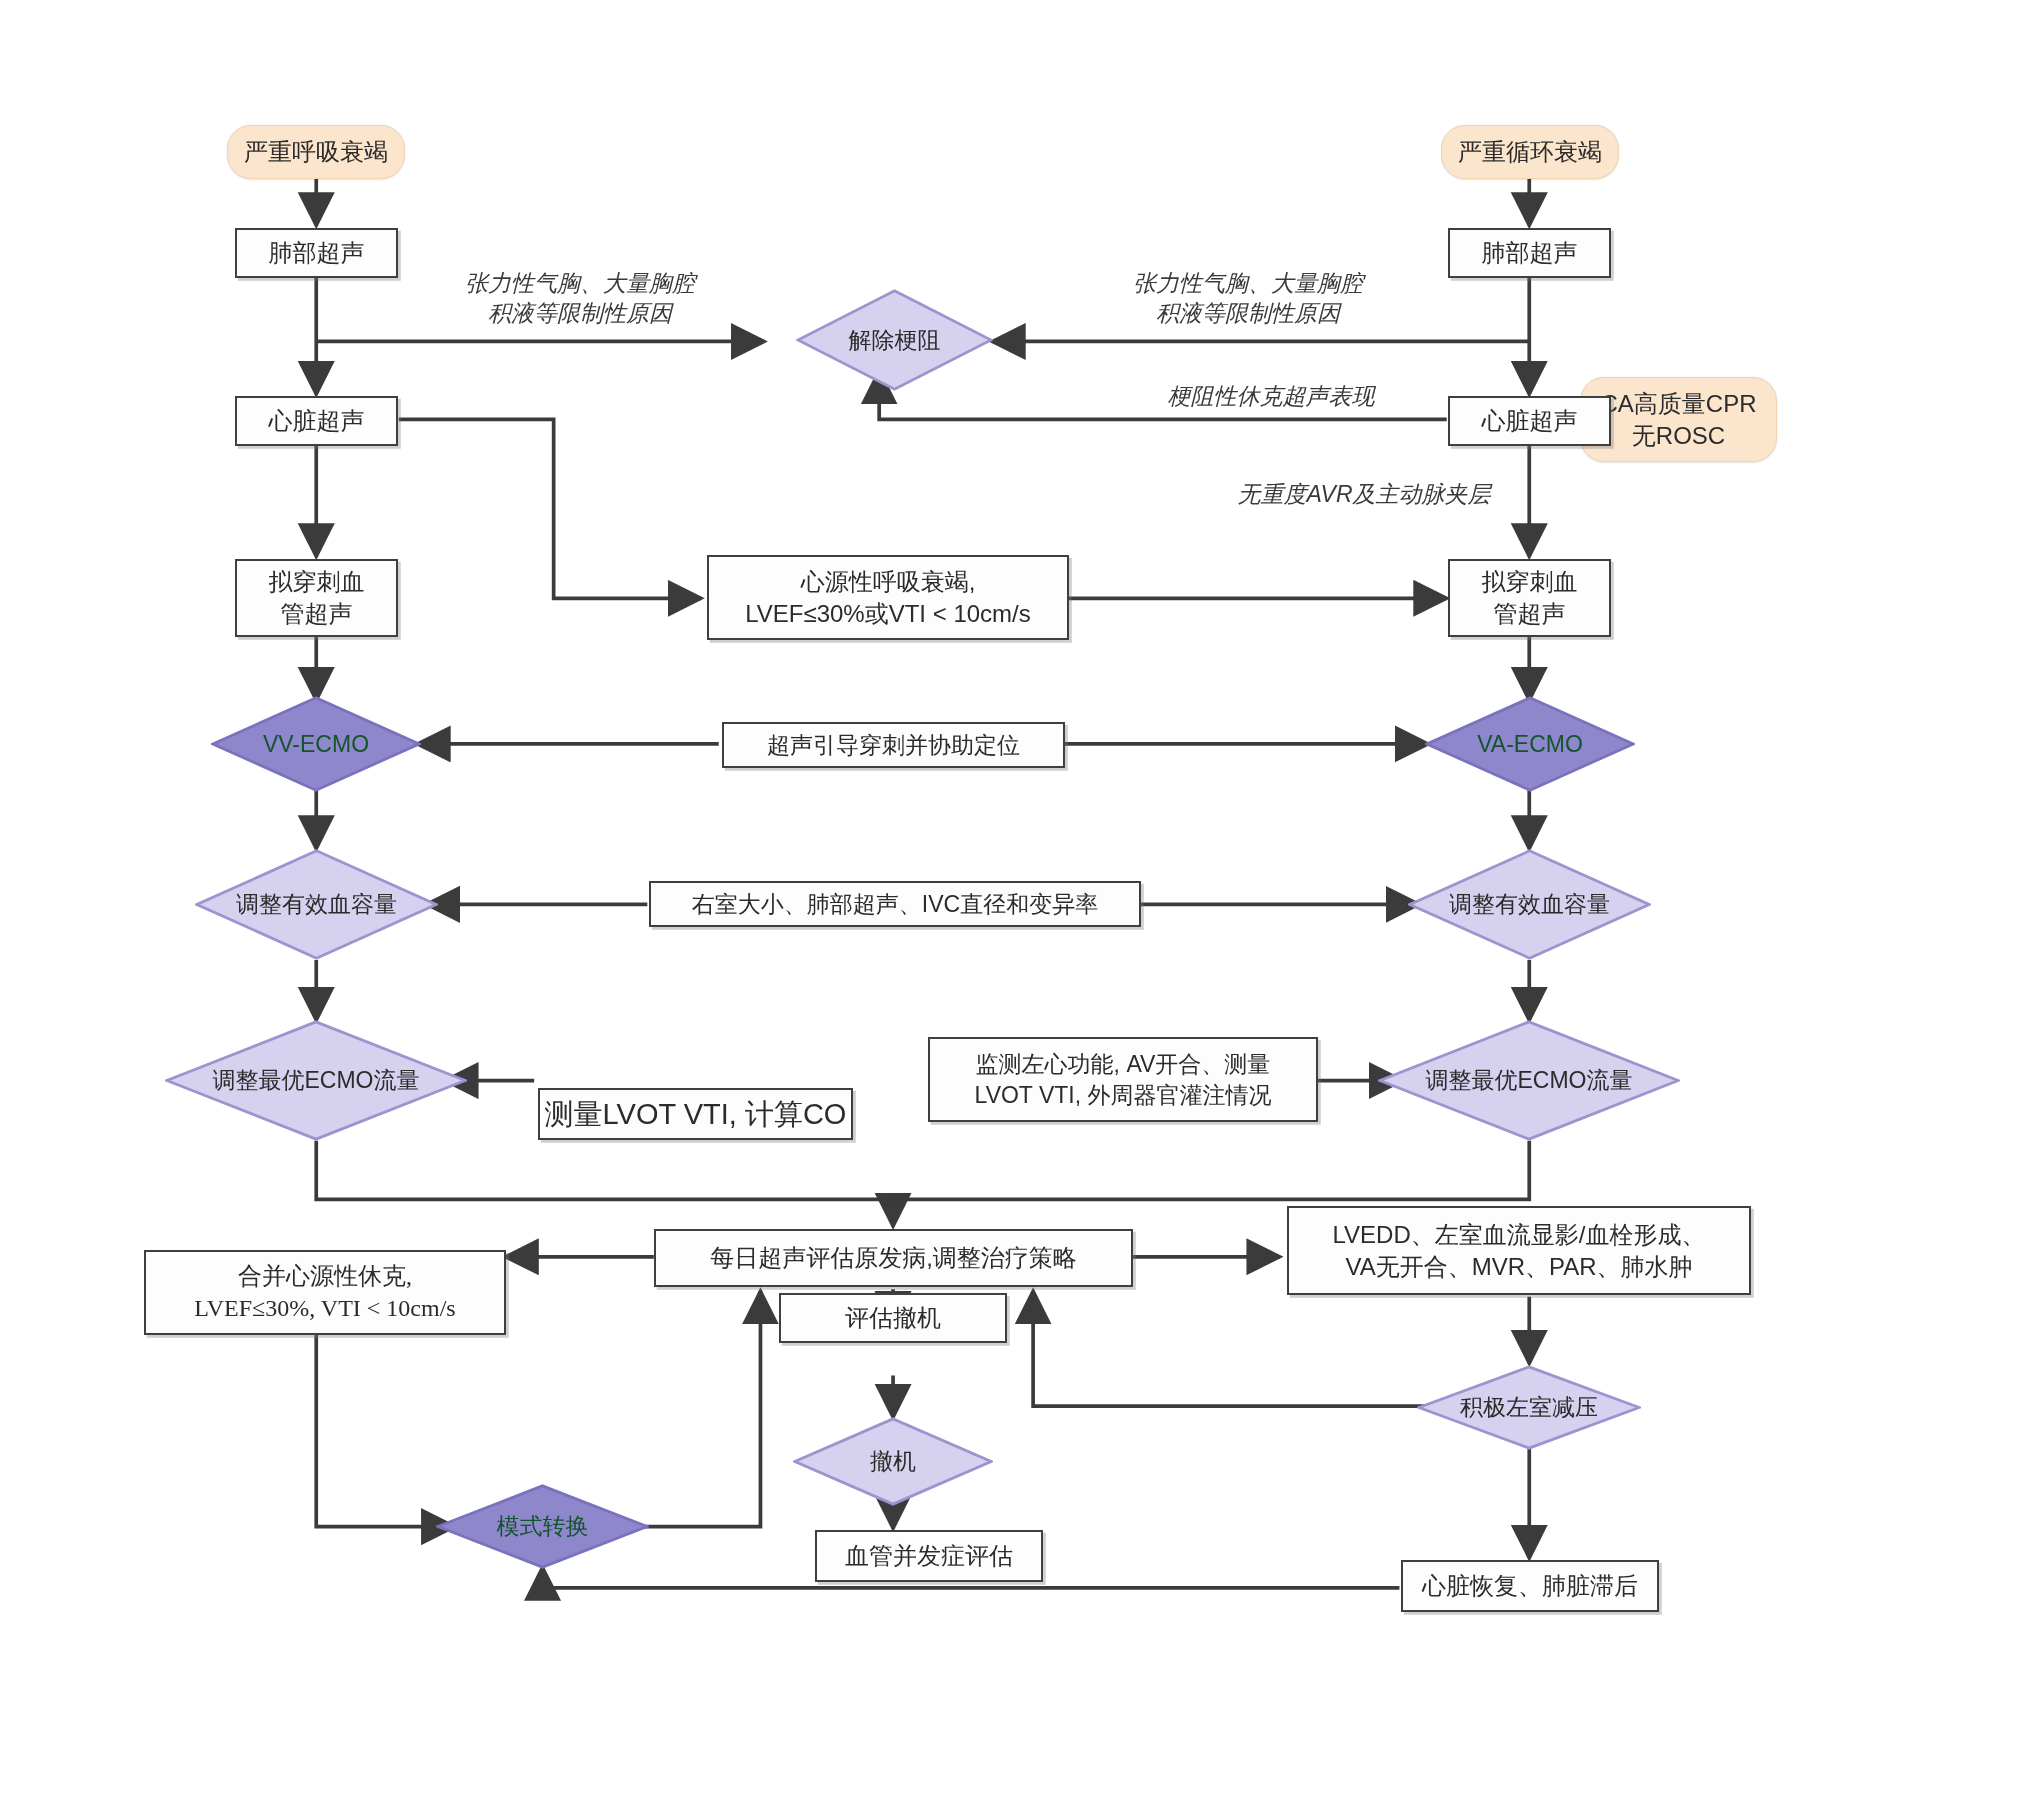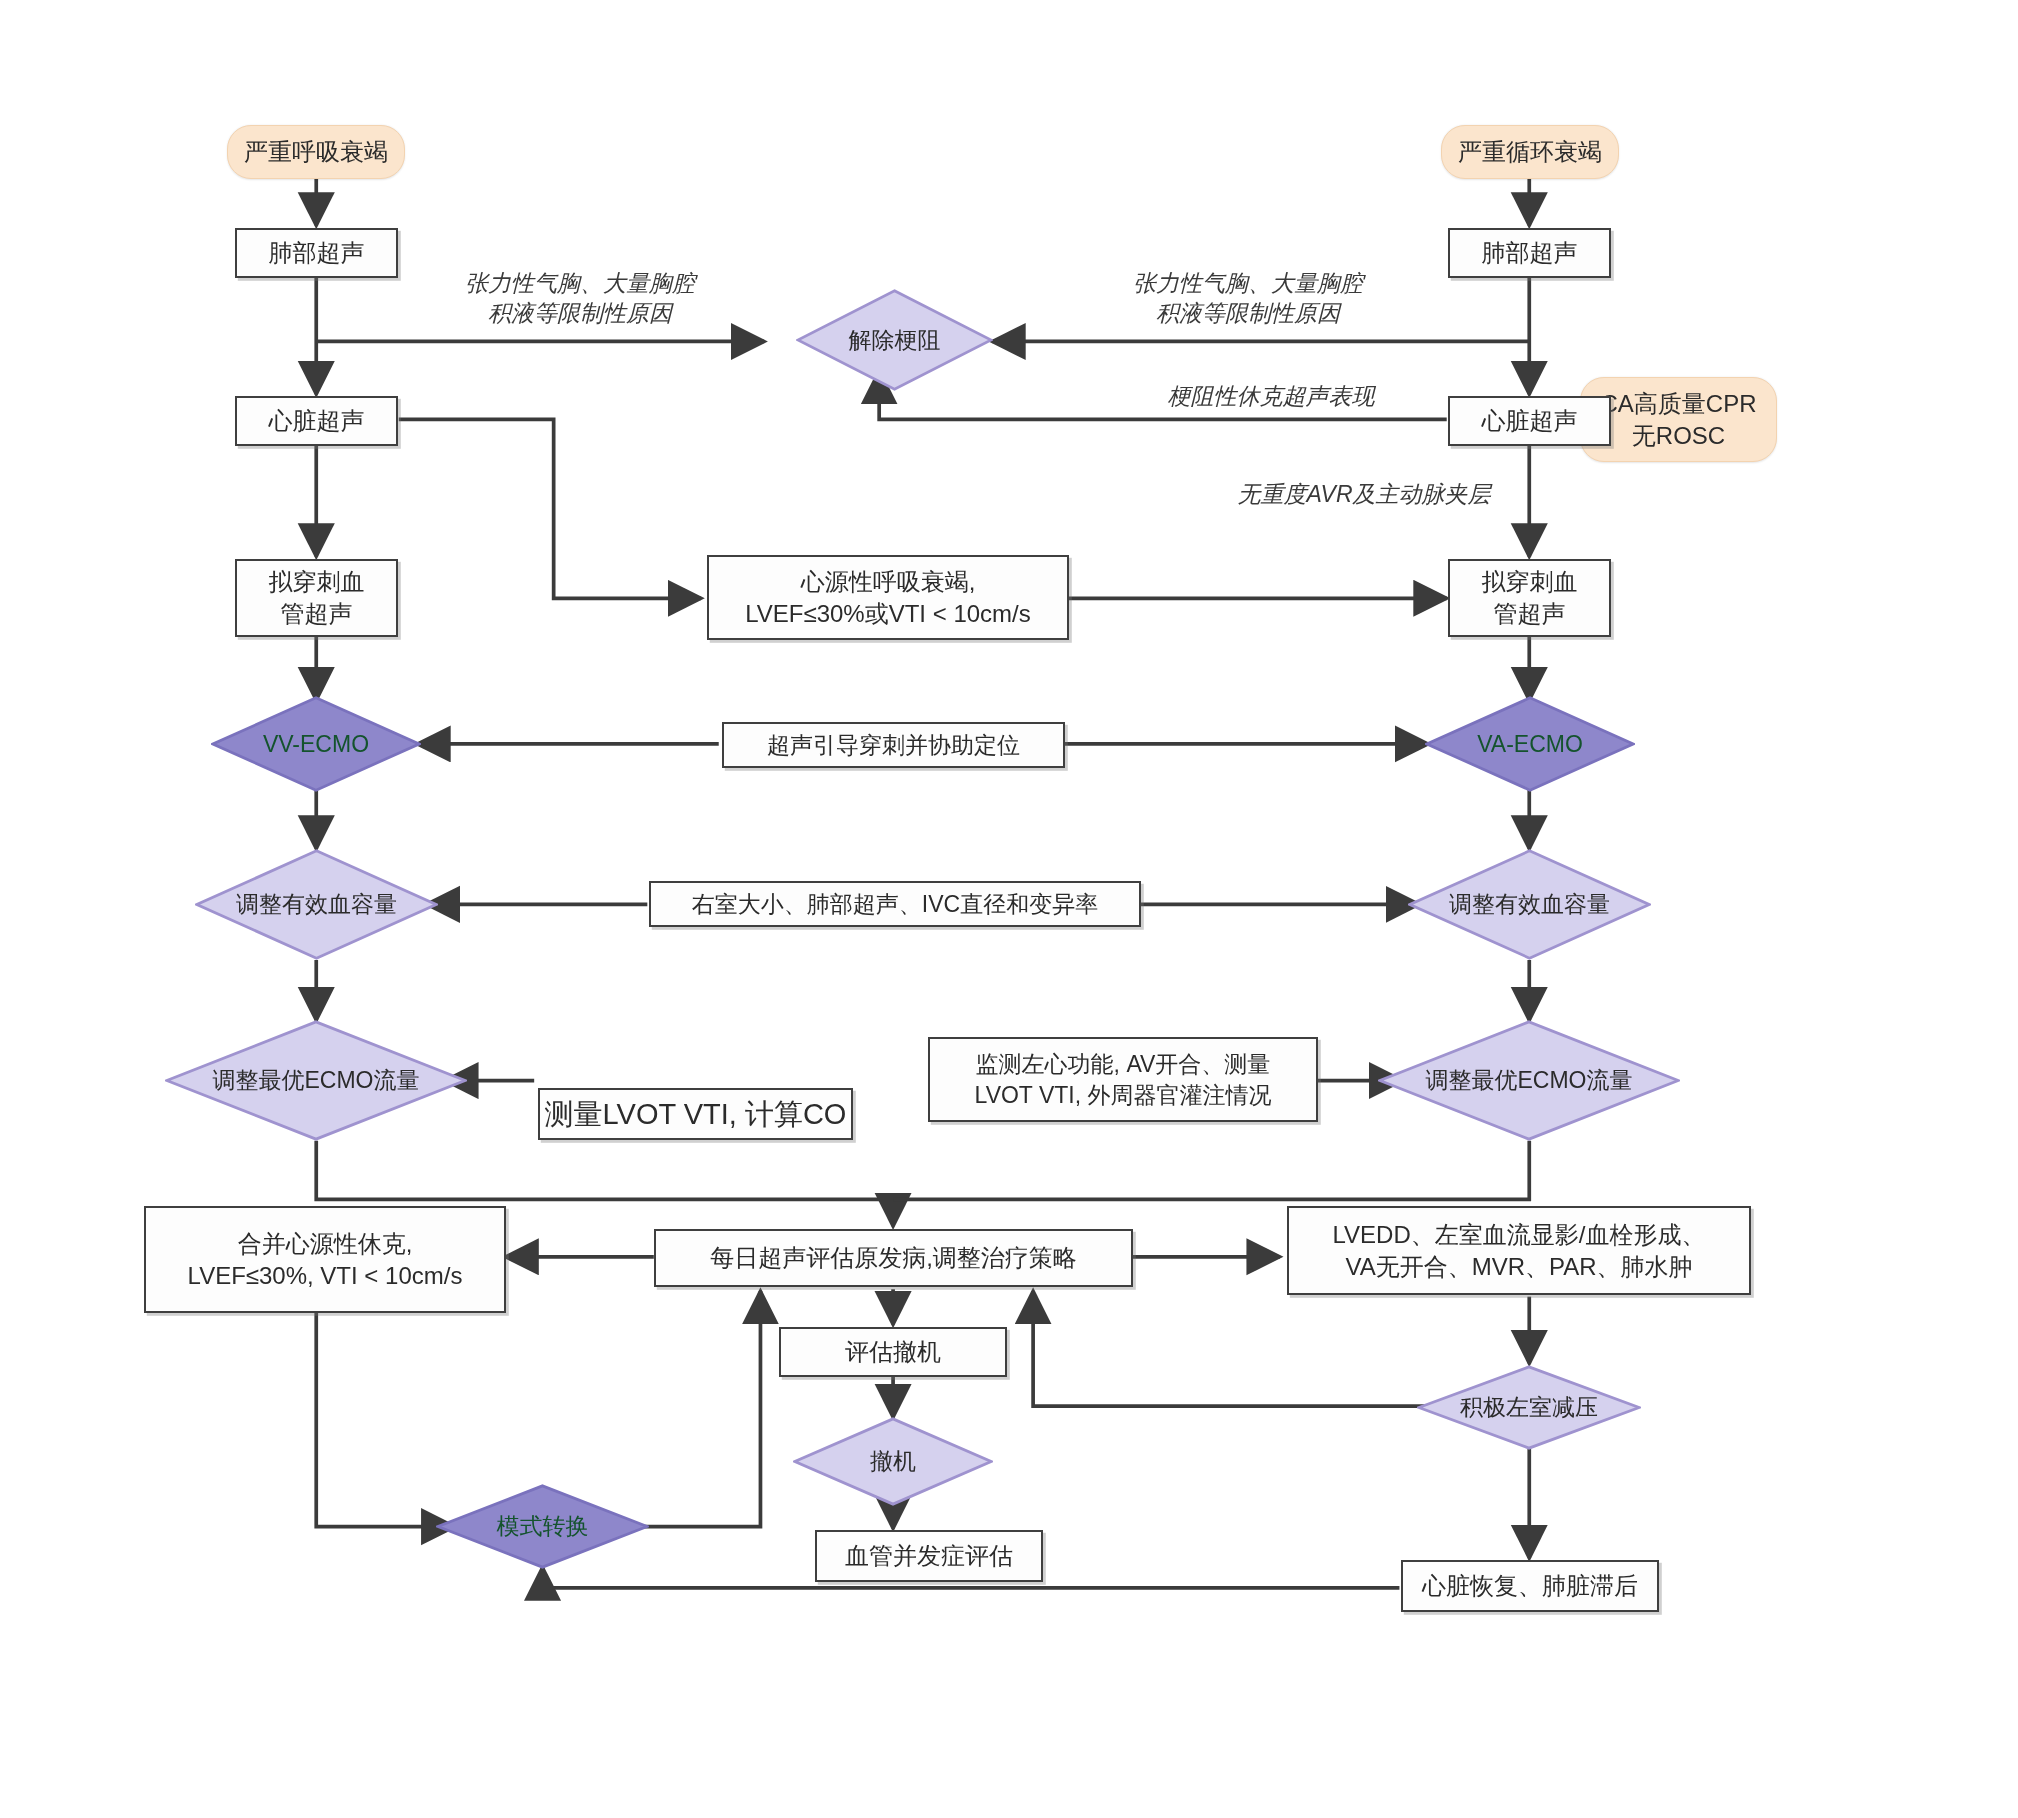--- a/index.html
+++ b/index.html
@@ -197,29 +197,29 @@
 
   <div class="node proc" style="left:722px;top:722px;width:343px;height:46px;font-size:23px;">超声引导穿刺并协助定位</div>
 
   <div class="node proc" style="left:649px;top:881px;width:492px;height:46px;font-size:23px;">右室大小、肺部超声、IVC直径和变异率</div>
 
   <div class="node proc" style="left:538px;top:1056px;width:315px;height:52px;font-size:29px;margin-top:32px;">测量LVOT VTI, 计算CO</div>
 
   <div class="node proc" style="left:928px;top:1037px;width:390px;height:85px;font-size:23px;">监测左心功能, AV开合、测量
 LVOT VTI, 外周器官灌注情况</div>
 
-  <div class="node proc" style="left:144px;top:1206px;width:362px;height:107px;">合并心源性休克,
+  <div class="node proc" style="left:144px;top:1250px;width:362px;height:85px;font-family:Liberation Serif, serif;">合并心源性休克,
 LVEF≤30%,  VTI &lt; 10cm/s</div>
 
   <div class="node proc" style="left:654px;top:1229px;width:479px;height:58px;">每日超声评估原发病,调整治疗策略</div>
 
   <div class="node proc" style="left:1287px;top:1206px;width:464px;height:89px;">LVEDD、左室血流显影/血栓形成、
 VA无开合、MVR、PAR、肺水肿</div>
 
-  <div class="node proc" style="left:779px;top:1327px;width:228px;height:50px;">评估撤机</div>
+  <div class="node proc" style="left:779px;top:1293px;width:228px;height:50px;">评估撤机</div>
 
   <div class="node proc" style="left:815px;top:1530px;width:228px;height:52px;">血管并发症评估</div>
 
   <div class="node proc" style="left:1401px;top:1560px;width:258px;height:52px;">心脏恢复、肺脏滞后</div>
 
   <div class="node dia" style="left:796px;top:289px;width:197px;height:102px;">
     <svg class="dia-shape" viewBox="0 0 212 110" preserveAspectRatio="none">
       <polygon points="106,2 210,55 106,108 2,55" fill="#d5d1ee" stroke="#9f93cf" stroke-width="3"></polygon>
     </svg>
     <span class="dia-label">解除梗阻</span>

